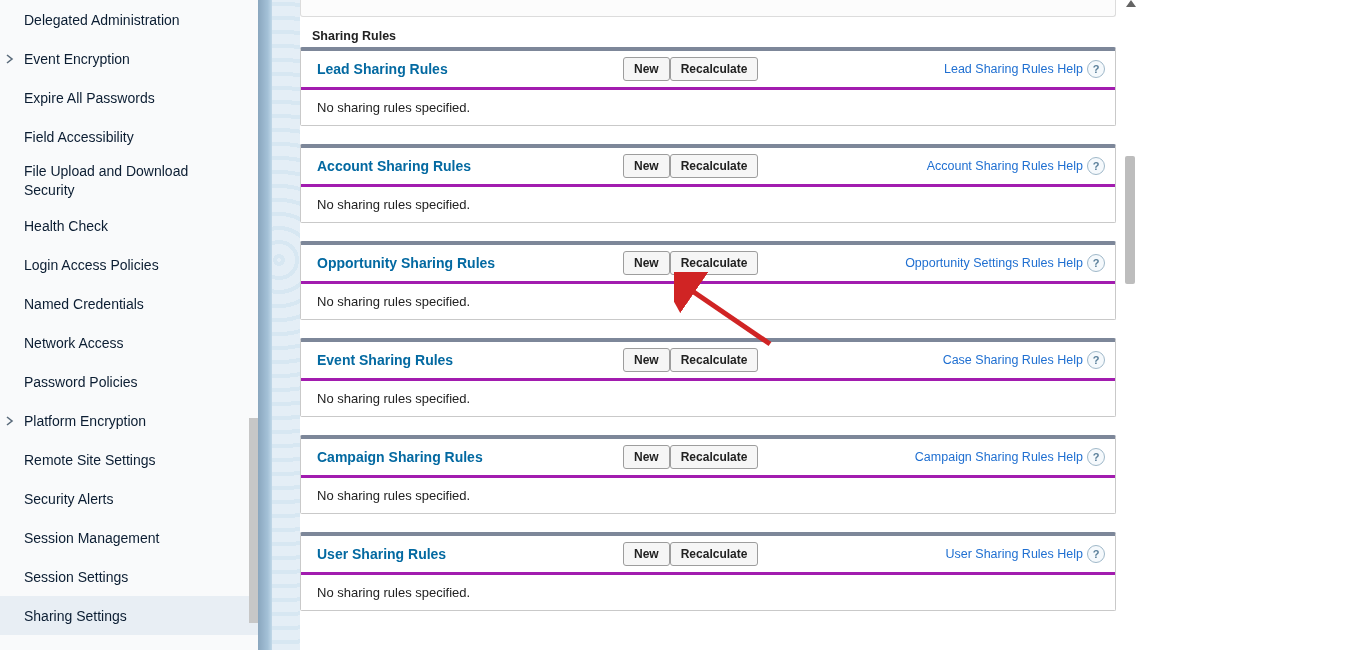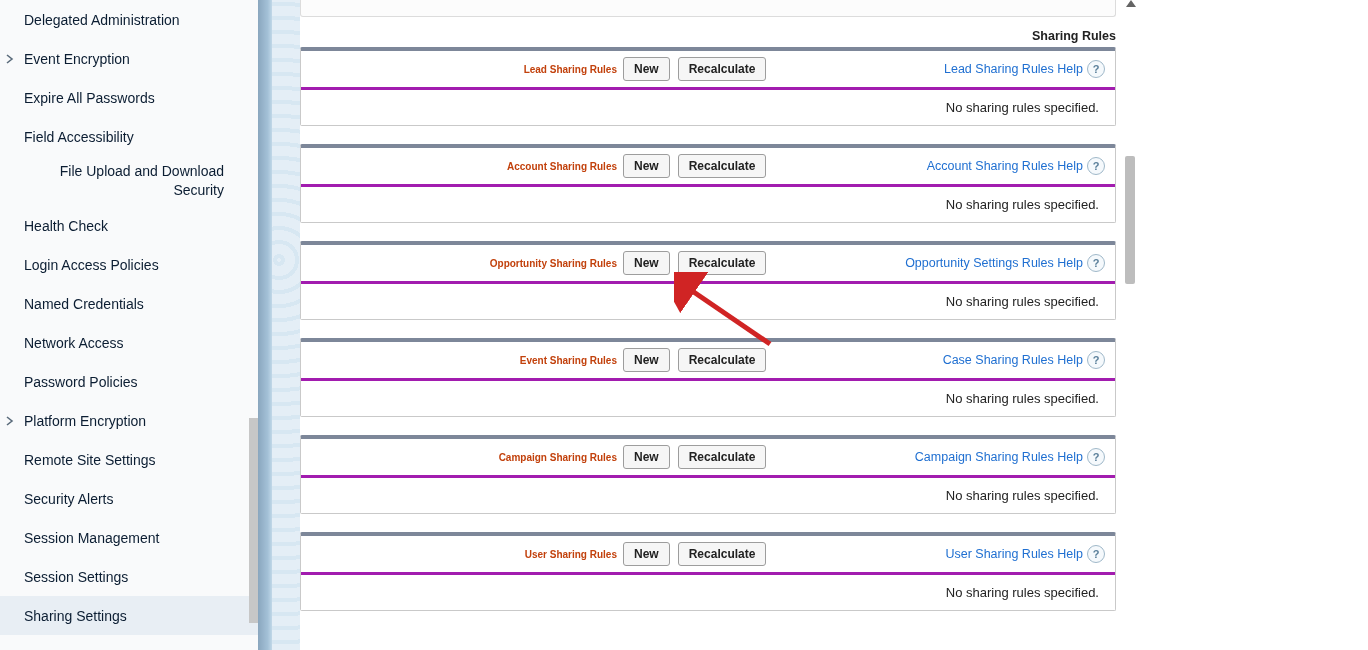--- a/index.html
+++ b/index.html
@@ -1,16 +1,16 @@
 <!DOCTYPE html>
 <html><head>
 <meta charset="utf-8">
 <style>
   html,body{margin:0;padding:0;font-family:"Salesforce Sans","Segoe UI",Arial,sans-serif;font-size:13px;color:#222;background:#fff;}
-  .viewport{width:1144px;height:650px;position:relative;overflow:hidden;background:#fff;text-align:right;}
+  .viewport{width:1144px;height:650px;position:relative;overflow:hidden;background:#fff;}
 
   
   .sidebar{position:absolute;left:0;top:0;width:258px;height:650px;background:#f9fafb;border-right:0px solid #e5e5e5;overflow:hidden;}
   .nav-item{display:flex;align-items:center;height:39px;padding-left:24px;padding-right:8px;color:#0b1d32;font-size:14px;cursor:pointer;}
   .nav-item.active{background:#e8eef4;}
   .nav-chevron{display:inline-flex;width:12px;margin-left:-18px;margin-right:6px;}
   .nav-chevron svg{width:8px;height:10px;}
   .sidebar-scroll-indicator{position:absolute;right:0;top:418px;width:9px;height:205px;background:#c7c7c7;border-radius:0;}
 
   
@@ -24,22 +24,22 @@
   .gutter .cover{position:absolute;left:14px;top:0;right:0;bottom:0;}
 
   
   .main{position:absolute;left:300px;top:0;right:28px;height:650px;background:#fff;overflow:hidden;}
   .top-empty{position:relative;margin:0 0 12px 0;height:16px;border:1px solid #dcdcdc;border-top:none;border-radius:0 0 3px 3px;background:#fcfcfc;}
 
   .section-heading{font-size:12.5px;font-weight:700;color:#222;margin:6px 0 4px 12px;}
 
   .rule-block{border:1px solid #c9c9c9;border-top:4px solid #7d8799;border-radius:2px;margin-bottom:18px;background:#fff;}
   .rule-header{display:flex;align-items:center;height:36px;}
-  .rule-title{font-size:10px;font-weight:700;color:#c2410c;padding-left:16px;min-width:300px;}
-  .btn-group{display:flex;gap:8px;margin-left:6px;}
+  .rule-title{font-size:14px;font-weight:700;color:#0369a1;padding-left:16px;min-width:300px;}
+  .btn-group{display:flex;margin-left:6px;}
   .btn{display:inline-flex;align-items:center;justify-content:center;height:22px;padding:0 10px;background:#f6f6f6;border:1px solid #9d9d9d;border-radius:3px;font-size:12px;color:#222;cursor:pointer;font-weight:700;}
   .header-right{margin-left:auto;display:flex;align-items:center;padding-right:10px;gap:4px;}
   .help-link{color:#1f6fd1;font-size:12.5px;cursor:pointer;}
   .help-icon{display:inline-flex;width:16px;height:16px;border:1px solid #9fb8c9;border-radius:50%;align-items:center;justify-content:center;color:#5a7f9a;font-size:11px;font-weight:700;background:#f5f9fc;cursor:pointer;}
 
   .rule-body{border-top:3px solid #a21caf;background:#fff;}
   .rule-msg{padding:10px 16px;color:#222;font-size:13px;}
   
   
   .arrow{position:absolute;left:674px;top:272px;width:110px;height:80px;pointer-events:none;}

